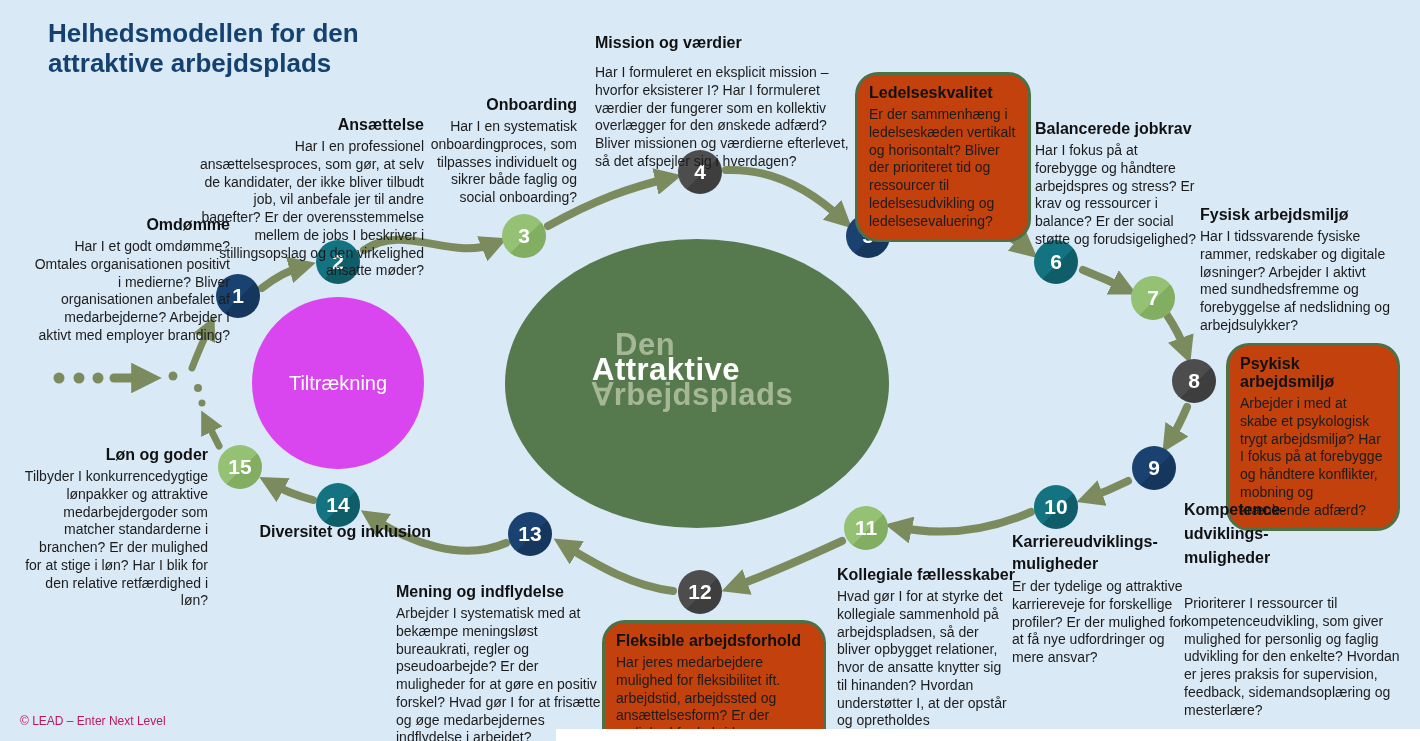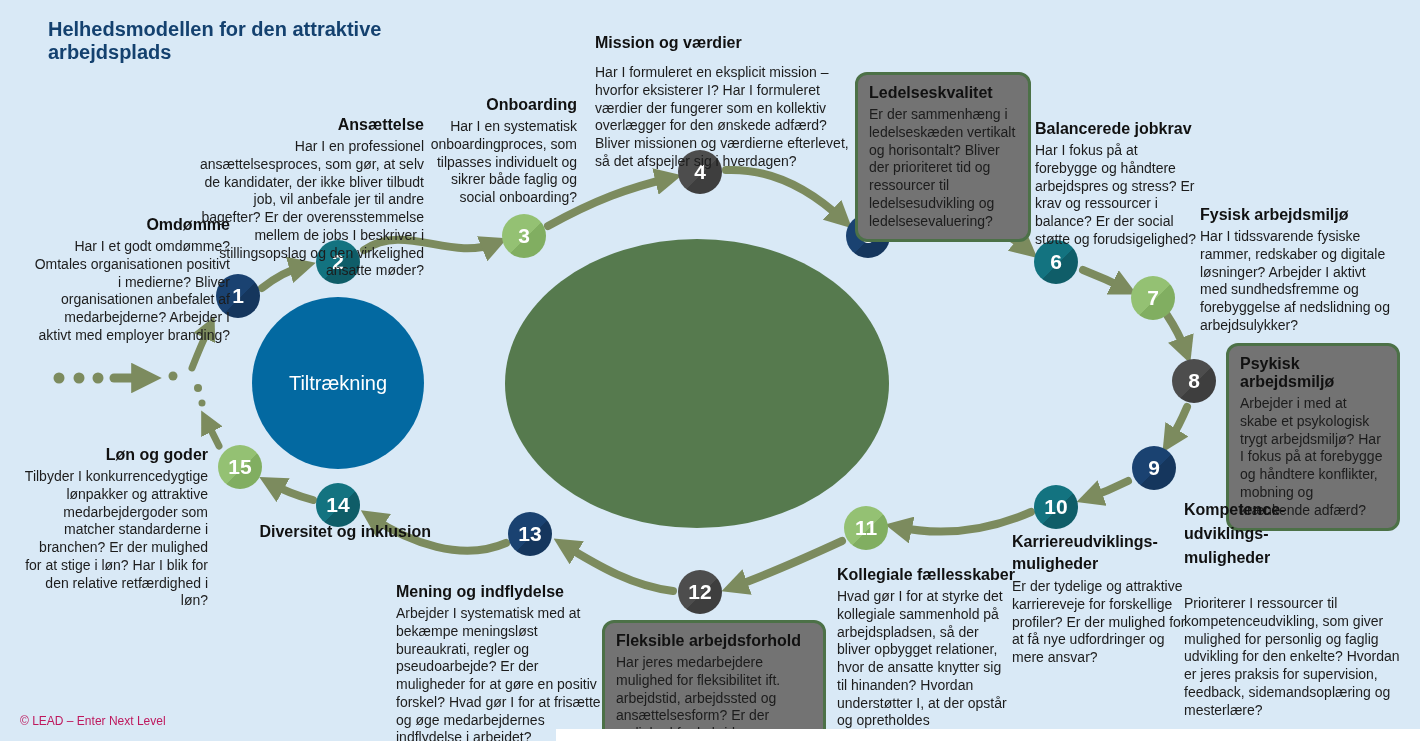--- a/index.html
+++ b/index.html
@@ -4,25 +4,25 @@
 <style>
   html,body { margin:0; padding:0; }
   body { font-family:"Liberation Sans", sans-serif; }
   #stage {
     position:relative; width:1420px; height:741px;
     background:#d9e9f6; overflow:hidden;
   }
   
   #title {
     position:absolute; left:48px; top:18px; width:410px;
-    font-size:20px; line-height:1.17; font-weight:bold; color:#14416f;
+    font-size:26px; line-height:1.17; font-weight:bold; color:#14416f;
   }
   
   .big-circle {
-    position:absolute; border-radius:50%; background:#0369a1;
+    position:absolute; border-radius:50%; background:#d946ef;
     display:flex; align-items:center; justify-content:center;
     color:#ffffff; font-size:20px; z-index:2;
   }
   #circle-left  { left:252px; top:297px; width:172px; height:172px; }
   #circle-right { left:971px; top:297px; width:172px; height:172px; }
   #circle-center {
     position:absolute; left:505px; top:239px; width:384px; height:289px;
     border-radius:50%; background:#567a4e; z-index:2;
   }
   #wordmark {
@@ -74,21 +74,21 @@
   #sec-kompetence     { left:1184px; top:498px; width:222px; }
   #sec-kompetence h3  { max-width:120px; line-height:1.5; margin-bottom:25px; }
   #sec-karriere       { left:1012px; top:531px; width:180px; }
   #sec-karriere h3    { max-width:165px; line-height:1.35; }
   #sec-kollegiale     { left:837px;  top:566px; width:178px; }
   #sec-mening         { left:396px;  top:583px; width:208px; }
   #sec-diversitet     { left:228px;  top:523px; width:203px; }
   #sec-loen           { left:22px;   top:446px; width:186px; }
   
   .box {
-    background:#737373; border:3px solid #4c7147; border-radius:12px;
+    background:#c2410c; border:3px solid #4c7147; border-radius:23px;
     padding:9px 11px; z-index:5;
   }
   #sec-ledelseskvalitet { left:855px;  top:72px;  width:148px; }
   #sec-psykisk          { left:1226px; top:343px; width:146px; }
   #sec-fleksible        { left:602px;  top:620px; width:196px; }
   
   #footer {
     position:absolute; left:20px; top:714px;
     font-size:12px; color:#be185d; z-index:5;
   }
@@ -136,20 +136,25 @@
       <circle cx="173" cy="376" r="4.5"></circle>
       <circle cx="198" cy="388" r="4"></circle>
       <circle cx="202" cy="403" r="3.5"></circle>
     </g>
   </svg>
 
   <div id="circle-left" class="big-circle">
     <span>Tiltrækning</span>
   </div>
   <div id="circle-center"></div>
+  <div id="wordmark">
+    <div id="wm1" class="wm-sage">Den</div>
+    <div class="wm-white">Attraktive</div>
+    <div class="wm-sage">∀rbejdsplads</div>
+  </div>
 
   <div class="node navy" id="n1">1</div>
   <div class="node teal" id="n2">2</div>
   <div class="node green" id="n3">3</div>
   <div class="node gray" id="n4">4</div>
   <div class="node navy" id="n5">5</div>
   <div class="node teal" id="n6">6</div>
   <div class="node green" id="n7">7</div>
   <div class="node gray" id="n8">8</div>
   <div class="node navy" id="n9">9</div>

